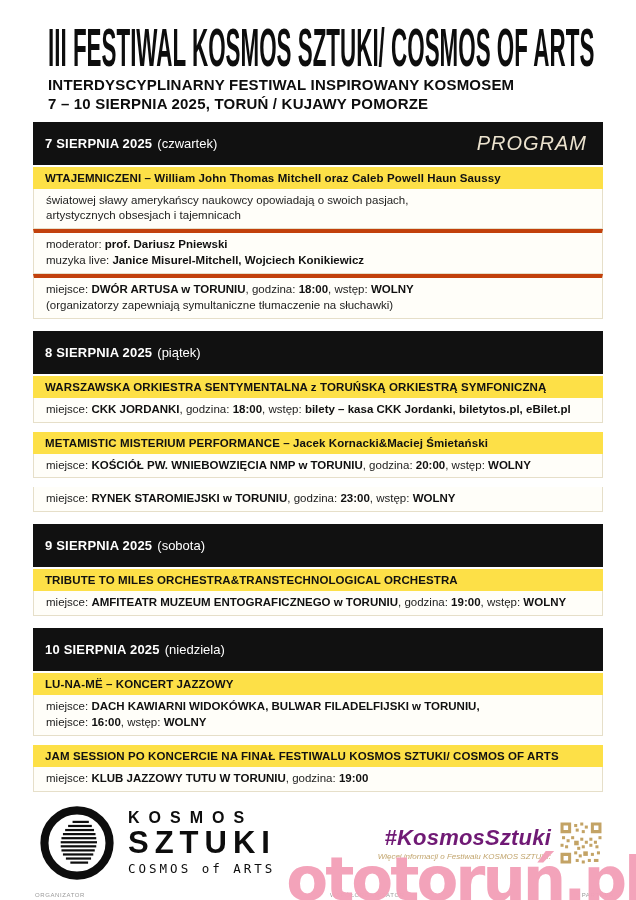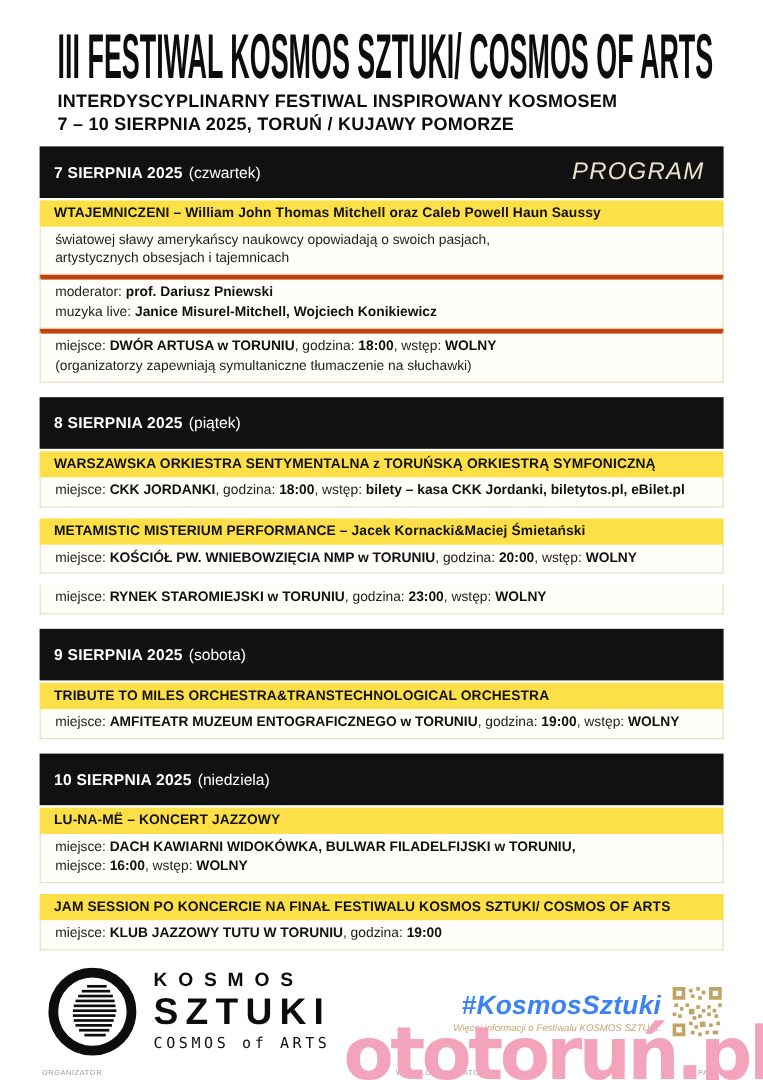--- a/index.html
+++ b/index.html
@@ -45,21 +45,21 @@
   .section + .section{border-top:4px solid #c2410c;}
   .section .b{font-weight:700;color:#101010;}
   
   .brand{margin:14px 33px 0 40px;display:flex;align-items:center;}
   .brand-text{margin-left:14px;}
   .brand-l1{font-size:16px;font-weight:700;letter-spacing:9px;color:#0d0d0d;}
   .brand-l2{font-size:31px;font-weight:800;letter-spacing:6px;color:#0d0d0d;line-height:1.05;}
   .brand-l3{font-family:"DejaVu Sans Mono",monospace;font-size:12.5px;letter-spacing:3px;color:#0d0d0d;margin-top:2px;}
   .brand-right{margin-left:auto;display:flex;align-items:center;gap:8px;}
   .hash-col{text-align:right;}
-  .hashtag{font-size:22px;font-weight:800;font-style:italic;color:#3b82f6;letter-spacing:.2px;}
+  .hashtag{font-size:22px;font-weight:800;font-style:italic;color:#701a75;letter-spacing:.2px;}
   .qr-caption{font-size:8px;font-style:italic;color:#c2a56e;margin-top:1px;}
   
   .footer{margin:12px 20px 0 20px;position:relative;height:95px;}
   .f-label{position:absolute;top:0;font-size:6px;letter-spacing:.6px;color:#9a9a9a;}
   .f-label.org{left:15px;}
   .f-label.coorg{left:52%;}
   .f-label.partner{right:2px;}
   .f-row1{position:absolute;top:12px;left:0;right:0;display:flex;align-items:center;justify-content:space-between;flex-direction:column;}
   .f-row2{position:absolute;top:52px;left:160px;display:flex;align-items:center;gap:20px;}
   .f-item{display:flex;align-items:center;gap:4px;}

